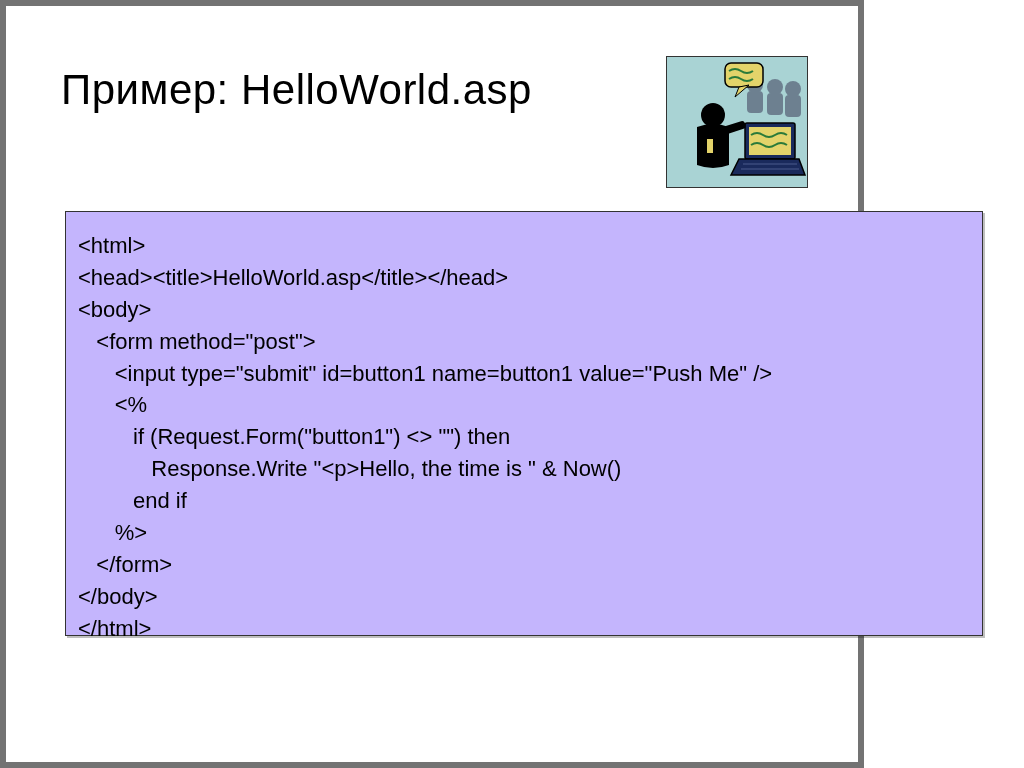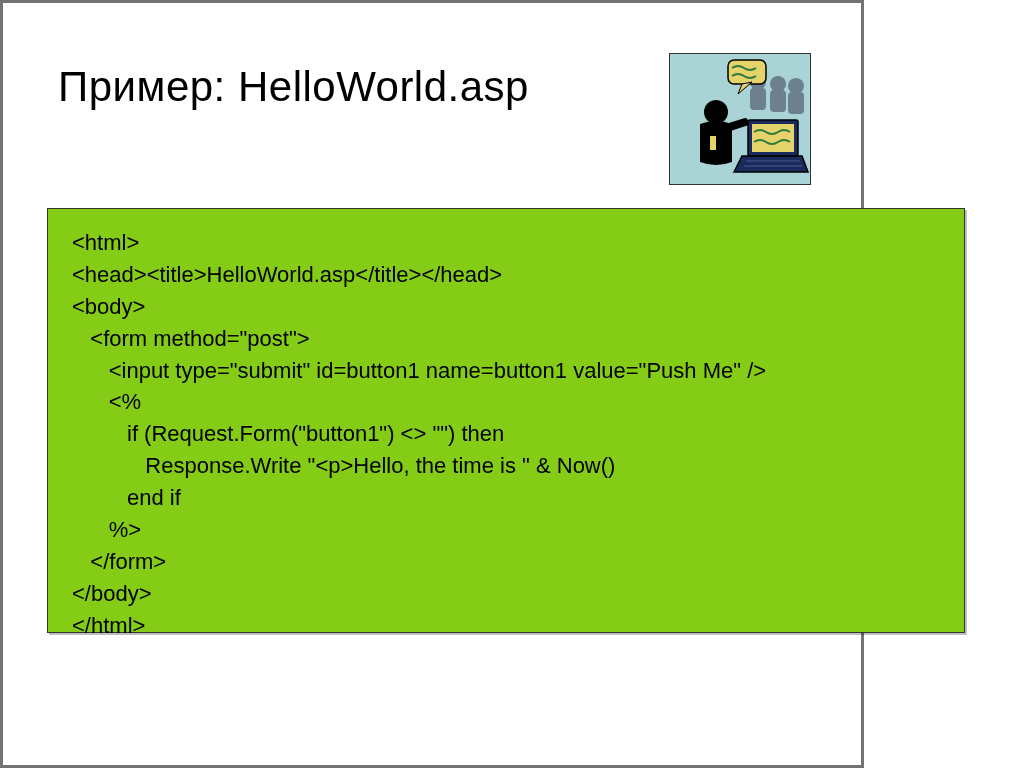--- a/index.html
+++ b/index.html
@@ -9,21 +9,21 @@
     height: 768px;
     background: #ffffff;
     font-family: Arial, Helvetica, sans-serif;
     color: #000;
   }
   .slide {
     position: relative;
     width: 864px;
     height: 768px;
     box-sizing: border-box;
-    border: 3px solid #737373;
+    border: 6px solid #737373;
   }
   .title {
     position: absolute;
     left: 55px;
     top: 60px;
     font-size: 42px;
     font-weight: 400;
     letter-spacing: 0.5px;
   }
   .clip {
@@ -31,28 +31,28 @@
     right: 50px;
     top: 50px;
     width: 140px;
     height: 130px;
     background: #a9d3d4;
     border: 1px solid #333;
     overflow: hidden;
   }
   .code-box {
     position: absolute;
-    left: 44px;
+    left: 59px;
     top: 205px;
     width: 918px;
     height: 425px;
-    background: #84cc16;
+    background: #c4b5fd;
     border: 1px solid #333;
     box-sizing: border-box;
-    padding: 18px 24px;
+    padding: 18px 12px;
     font-size: 22px;
     line-height: 1.45;
     white-space: pre;
     font-family: Arial, Helvetica, sans-serif;
     box-shadow: 2px 2px 0 rgba(0,0,0,0.25);
   }
 </style>
 </head>
 <body>
 

